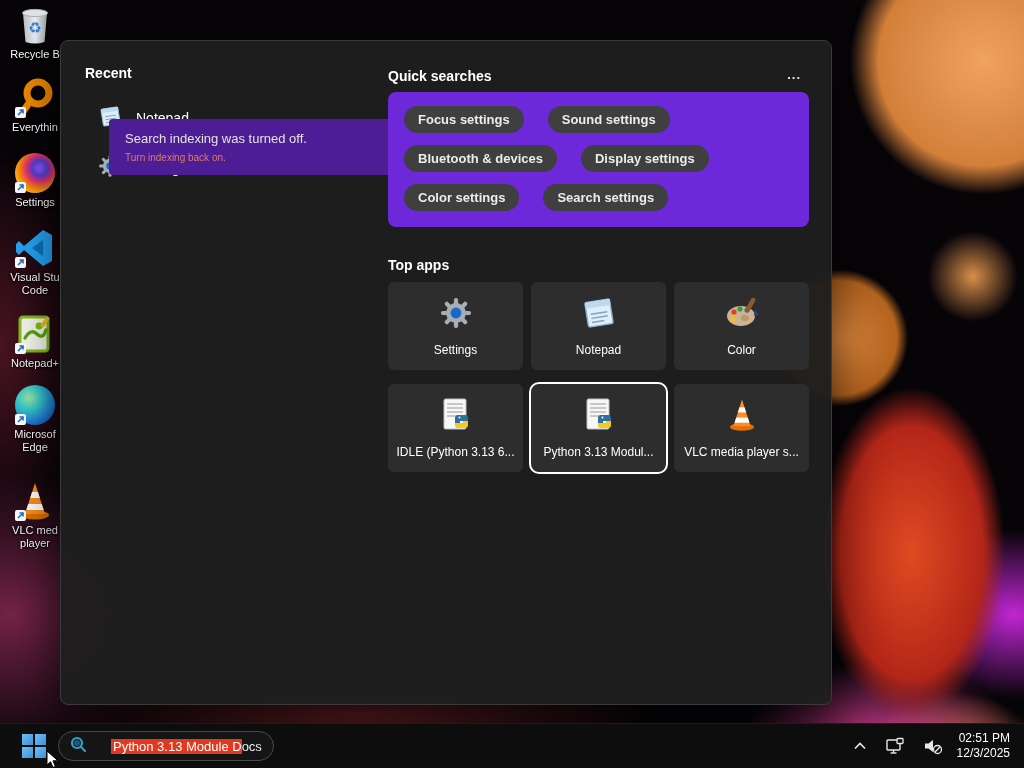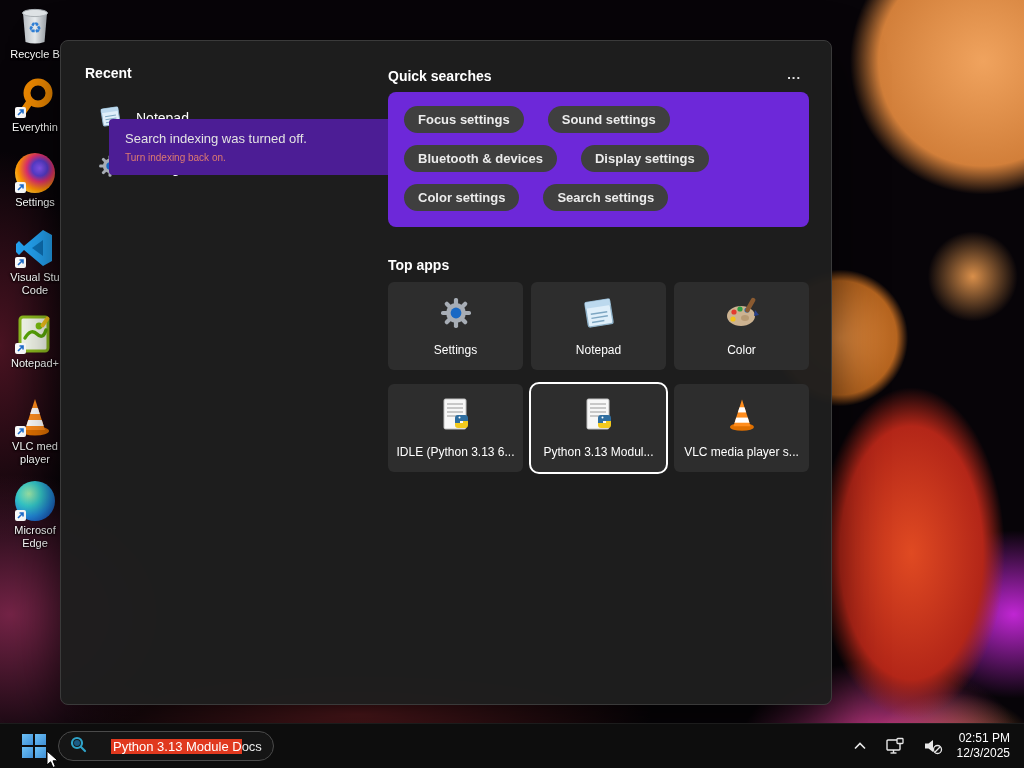--- a/index.html
+++ b/index.html
@@ -146,20 +146,32 @@
       </svg>
       <span class="shortcut-badge">
         <svg width="9" height="9" viewBox="0 0 9 9">
             <path d="M2 7 L7 2 M3.5 2 H7 V5.5" stroke="#1f6fd0" stroke-width="1.6" fill="none"></path>
           </svg>
       </span>
     </div>
     <div class="lbl">Notepad+</div>
   </div>
 
+  <div class="desk-icon" style="margin-top:14px;">
+    <div class="glyph">
+      <div style="width:40px;height:40px;border-radius:50%;background:radial-gradient(circle at 35% 32%, #9fe8a8 0%, #35c9c9 32%, #2188d8 60%, #1a50b8 85%, #123a90 100%);"></div>
+      <span class="shortcut-badge">
+        <svg width="9" height="9" viewBox="0 0 9 9">
+            <path d="M2 7 L7 2 M3.5 2 H7 V5.5" stroke="#1f6fd0" stroke-width="1.6" fill="none"></path>
+          </svg>
+      </span>
+    </div>
+    <div class="lbl">Microsof Edge</div>
+  </div>
+
   <div class="desk-icon" style="margin-top:26px;">
     <div class="glyph">
       <svg width="40" height="42" viewBox="0 0 40 42">
         <defs>
             <clipPath id="coneclipD">
               <path d="M20 3 L30 34 H10 Z"></path>
             </clipPath>
           </defs>
         <ellipse cx="20" cy="35" rx="14" ry="4.5" fill="#e07000"></ellipse>
         <path d="M20 3 L30 34 H10 Z" fill="#ff8d1d"></path>
@@ -169,32 +181,20 @@
         </g>
       </svg>
       <span class="shortcut-badge">
         <svg width="9" height="9" viewBox="0 0 9 9">
             <path d="M2 7 L7 2 M3.5 2 H7 V5.5" stroke="#1f6fd0" stroke-width="1.6" fill="none"></path>
           </svg>
       </span>
     </div>
     <div class="lbl">VLC med player</div>
   </div>
-
-  <div class="desk-icon" style="margin-top:14px;">
-    <div class="glyph">
-      <div style="width:40px;height:40px;border-radius:50%;background:radial-gradient(circle at 35% 32%, #9fe8a8 0%, #35c9c9 32%, #2188d8 60%, #1a50b8 85%, #123a90 100%);"></div>
-      <span class="shortcut-badge">
-        <svg width="9" height="9" viewBox="0 0 9 9">
-            <path d="M2 7 L7 2 M3.5 2 H7 V5.5" stroke="#1f6fd0" stroke-width="1.6" fill="none"></path>
-          </svg>
-      </span>
-    </div>
-    <div class="lbl">Microsof Edge</div>
-  </div>
 </div>
 
 <div class="panel">
 
   <div class="left-col">
     <div class="section-title">Recent</div>
 
     <div class="recent-item" style="margin-top:12px;">
       <span>
         <svg width="26" height="26" viewBox="0 0 26 26">

